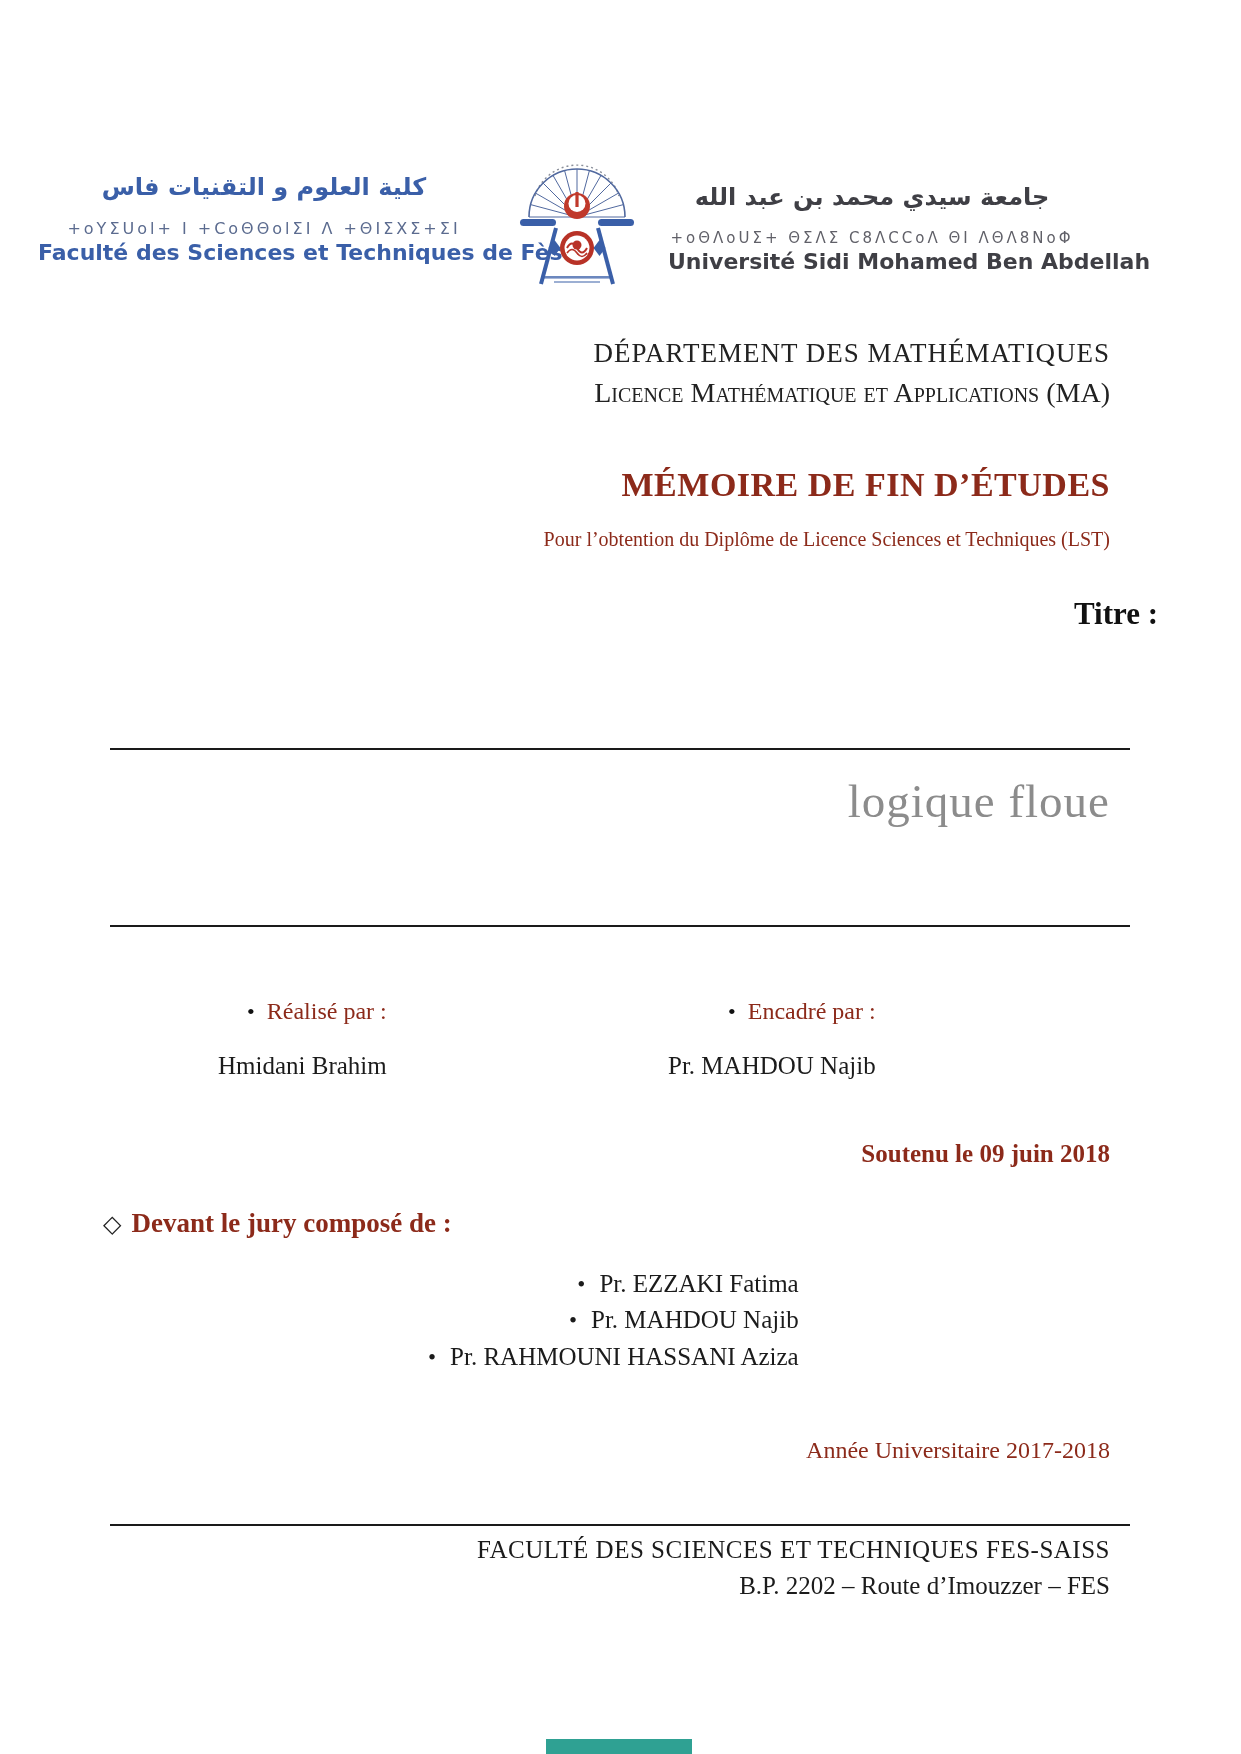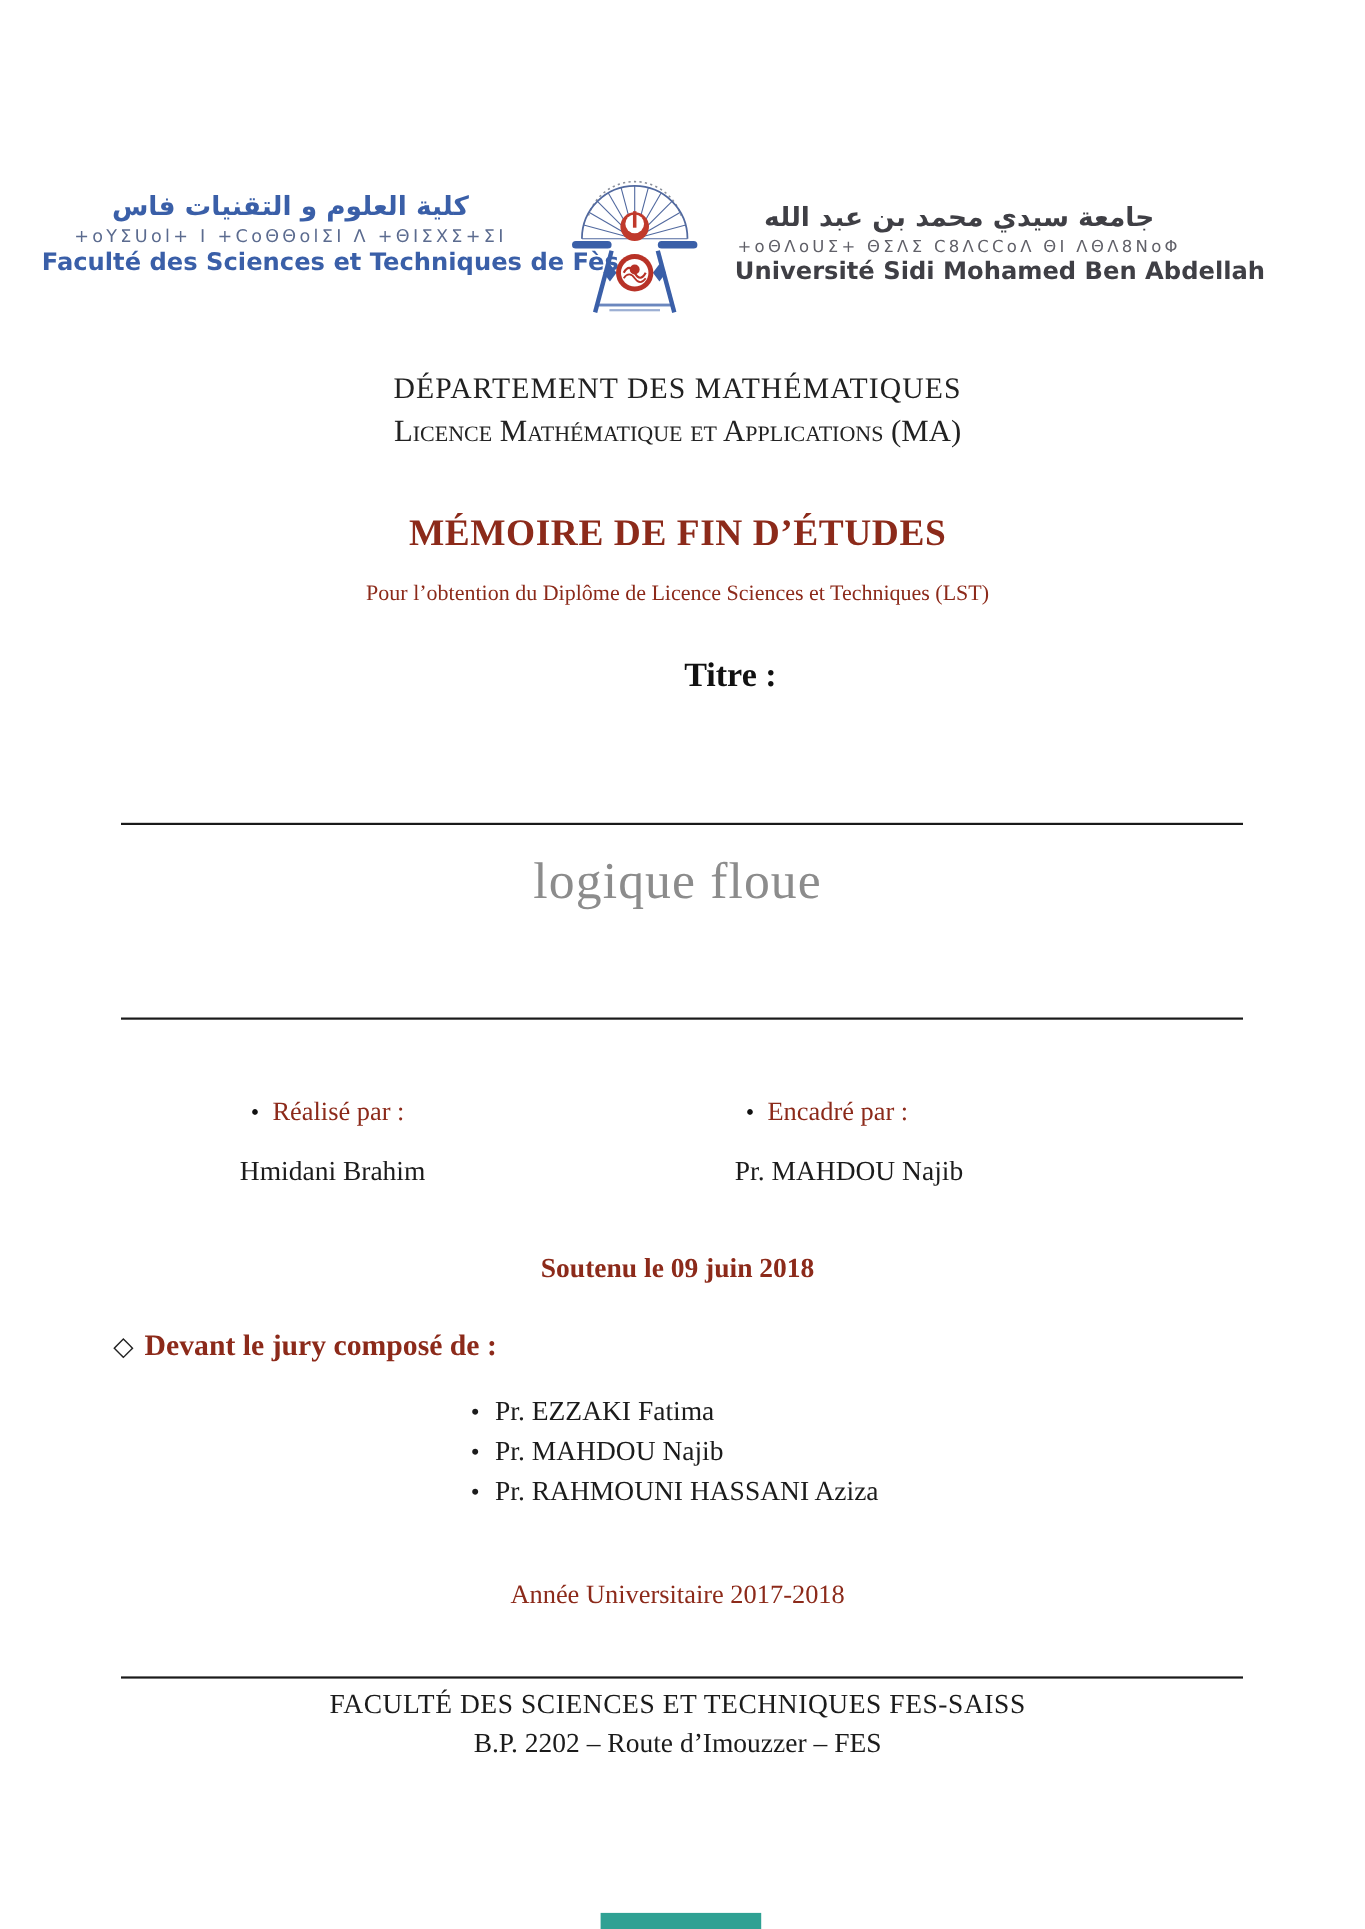--- a/index.html
+++ b/index.html
@@ -2,29 +2,29 @@
 <html><head>
 <meta charset="utf-8">
 <style>
   html,body { margin:0; padding:0; background:#ffffff; }
   .page {
     position:relative; width:1241px; height:1754px; background:#ffffff;
     font-family:"Liberation Serif","DejaVu Serif",serif; color:#1b1b1b;
     overflow:hidden;
     border-radius:25px;
   }
-  .abs { position:absolute; }
-  .centered { left:13px; width:1110px; text-align:center;padding-left:48px; }
+  .abs { position:absolute;text-align:right; }
+  .centered { left:0; width:1110px; text-align:right; }
 
   
   .inst { text-align:center; font-family:"DejaVu Sans","Liberation Sans",sans-serif; }
   .inst-left  { left:38px;  top:172px; width:452px; }
   .inst-right { left:668px; top:182px; width:408px; }
   .inst .arabic   { font-weight:bold; font-size:24px; line-height:1.3; }
-  .inst .tifinagh { font-size:16px; letter-spacing:3px; margin-top:2px; white-space:nowrap; }
+  .inst .tifinagh { font-size:16px; letter-spacing:3px; margin-top:16px; white-space:nowrap; }
   .inst .latin    { font-weight:bold; font-size:22px; margin-top:2px; white-space:nowrap; }
   .inst-left .arabic, .inst-left .latin { color:#3A5FA8; }
   .inst-left .tifinagh { color:#5B6B8F; }
   .inst-right .arabic, .inst-right .latin { color:#3F3F45; }
   .inst-right .tifinagh { color:#606068; font-size:15px; }
   .emblem { left:512px; top:142px; width:130px; height:150px; }
 
   
   .dept-line1 { top:338px; font-size:27px; letter-spacing:1px; color:#222; }
   .dept-line2 { top:377px; font-size:28px; font-variant:small-caps; color:#222; }

